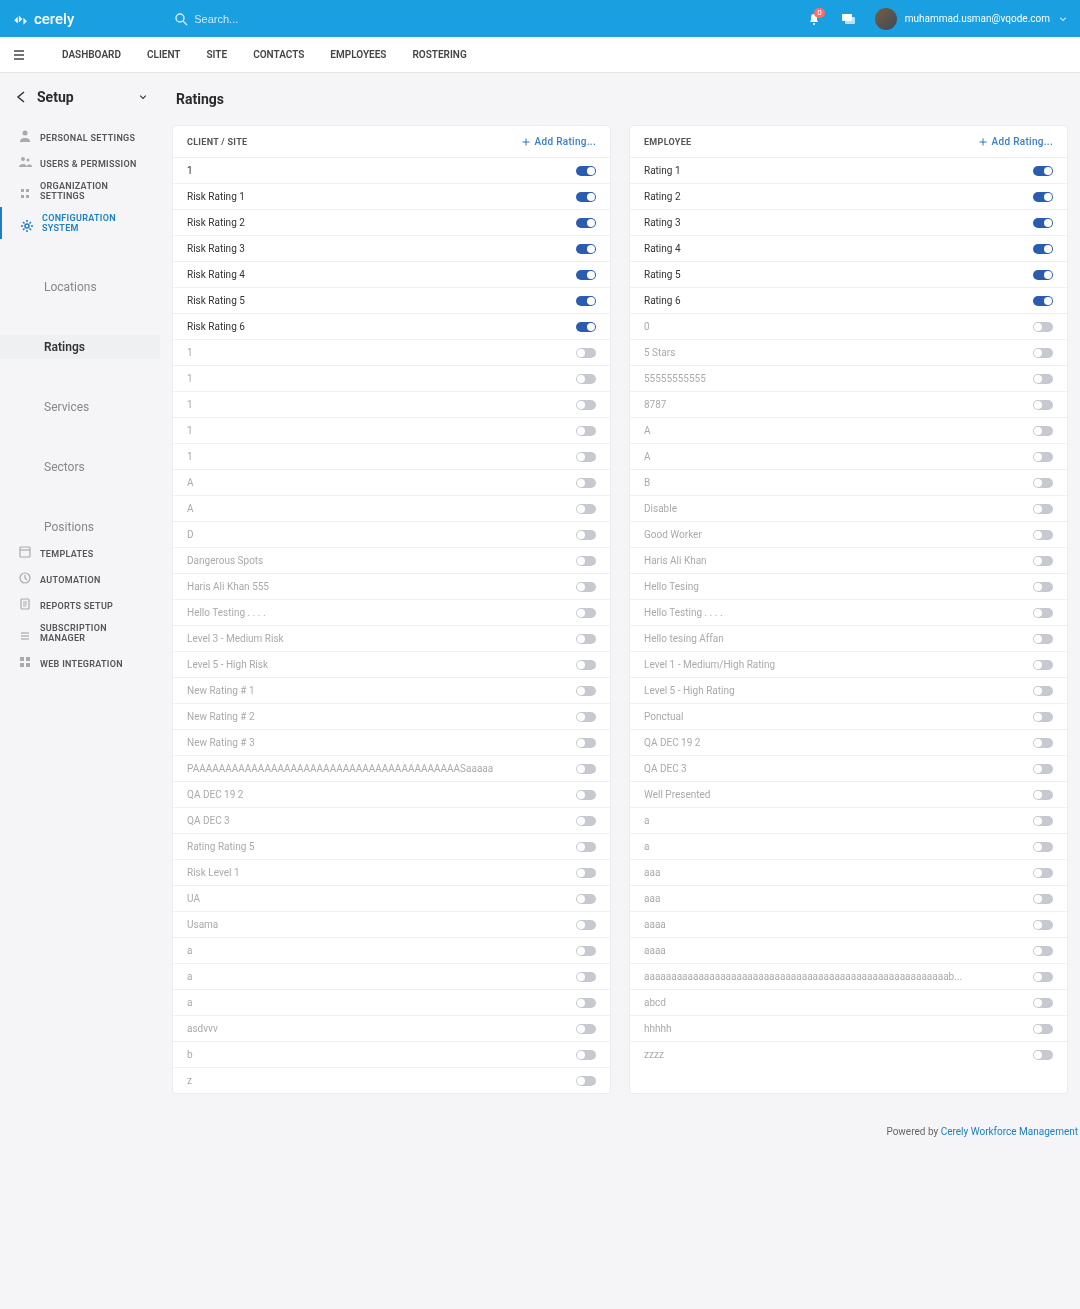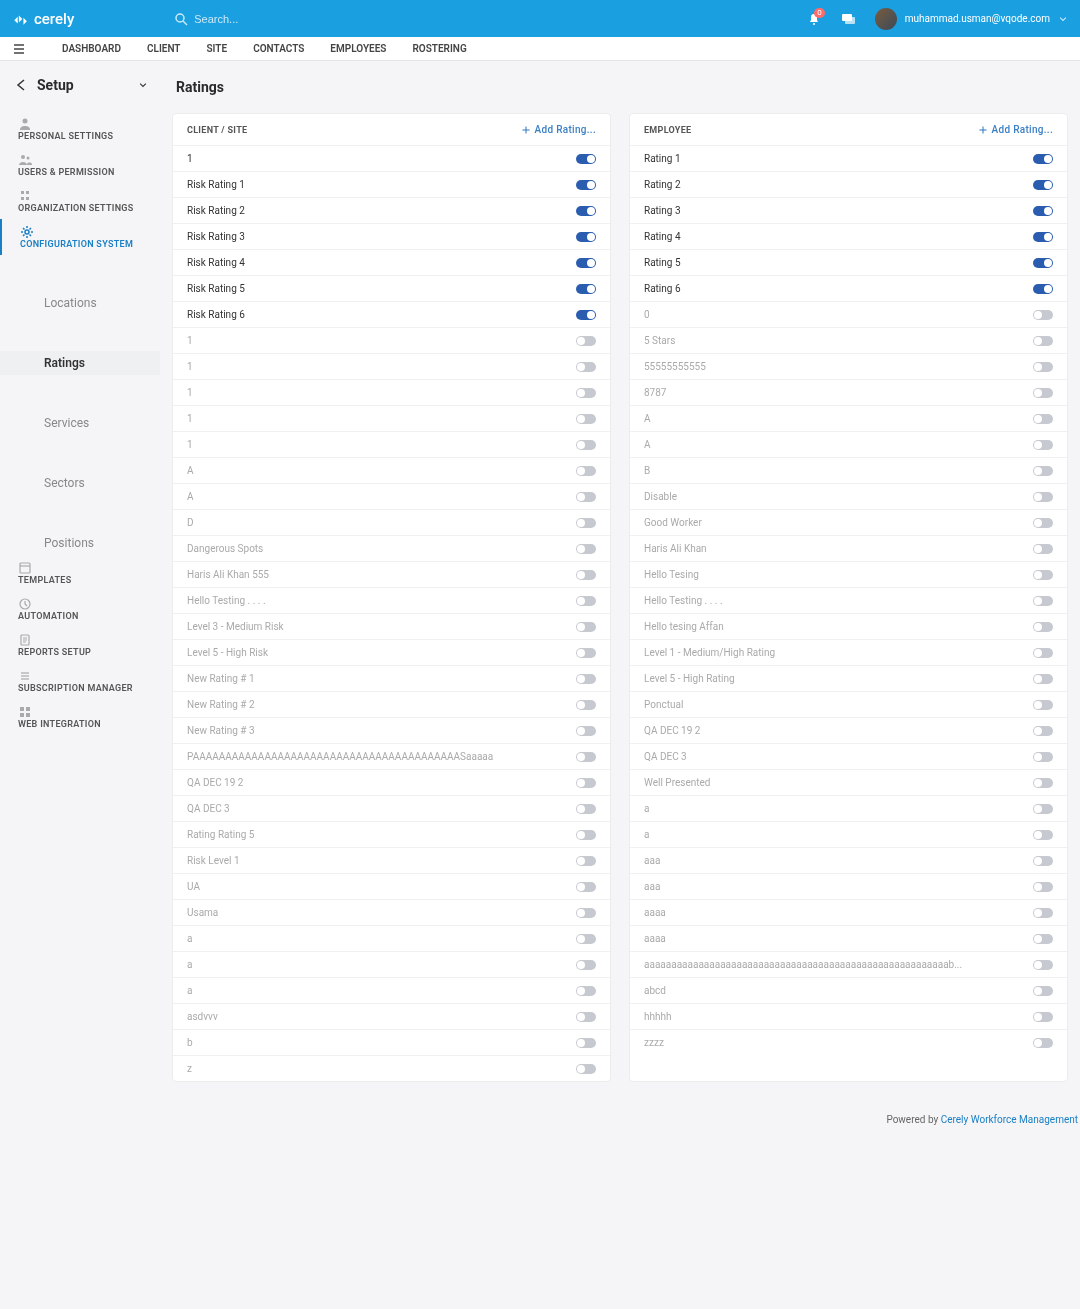--- a/index.html
+++ b/index.html
@@ -12,29 +12,29 @@
 .search-wrap { display: flex; align-items: center; gap: 6px; color: #cce9f7; }
 .search-wrap input { background: transparent; border: none; outline: none; color: #fff; font-size: 11px; width: 200px; }
 .search-wrap input::placeholder { color: #cce9f7; }
 .header-right { margin-left: auto; display: flex; align-items: center; gap: 20px; }
 .notif { position: relative; }
 .notif-badge { position: absolute; top: -4px; right: -4px; background: #ff6b6b; color: #fff; font-size: 8px; border-radius: 6px; padding: 0 3px; min-width: 10px; height: 10px; line-height: 10px; text-align: center; }
 .user-wrap { display: flex; align-items: center; gap: 8px; font-size: 10px; }
 .avatar { width: 22px; height: 22px; border-radius: 50%; background: linear-gradient(135deg,#7a5c3e,#3a4a5a); }
 
 
-.navbar { background: #fff; height: 24px; display: flex; align-items: center; padding: 0 12px; border-bottom: 1px solid #e5e5e5; font-size: 10px; font-weight: 600; color: #444; gap: 26px; }
+.navbar { background: #fff; height: 36px; display: flex; align-items: center; padding: 0 12px; border-bottom: 1px solid #e5e5e5; font-size: 10px; font-weight: 600; color: #444; gap: 26px; }
 .navbar .menu-toggle { margin-right: 10px; }
 
 
 .main { display: flex; }
 .sidebar { width: 160px; padding: 16px 0 16px 0; }
 .sidebar-header { display: flex; align-items: center; padding: 0 12px 18px 15px; gap: 8px; }
 .sidebar-title { font-weight: 700; font-size: 14px; color: #2a2a2a; flex: 1; }
-.side-item { display: flex; align-items: flex-start; gap: 0; padding: 6px 12px 6px 18px; font-size: 9px; font-weight: 600; color: #555; letter-spacing: 0.3px; cursor: pointer; flex-direction: column; }
+.side-item { display: flex; align-items: flex-end; gap: 8px; padding: 6px 12px 6px 18px; font-size: 9px; font-weight: 600; color: #555; letter-spacing: 0.3px; cursor: pointer; }
 .side-item.active { color: #1a7fc4; border-left: 2px solid #1a7fc4; background: transparent; }
 .side-sub { padding: 5px 12px 5px 44px; font-size: 12px; color: #888; cursor: pointer; margin-top: 36px; }
 .side-sub.active { background: #eef0f2; color: #333; font-weight: 600; }
 .side-icon { width: 14px; height: 14px; color: #aaa; flex-shrink: 0; }
 .side-item.active .side-icon { color: #1a7fc4; }
 
 .content { flex: 1; padding: 18px 12px 16px 12px; }
 .page-title { font-size: 14px; font-weight: 700; color: #2a2a2a; margin-bottom: 18px; margin-left: 4px; }
 .panels { display: flex; gap: 18px; }
 .panel { flex: 1; background: #fff; border: 1px solid #ececec; border-radius: 4px; }

